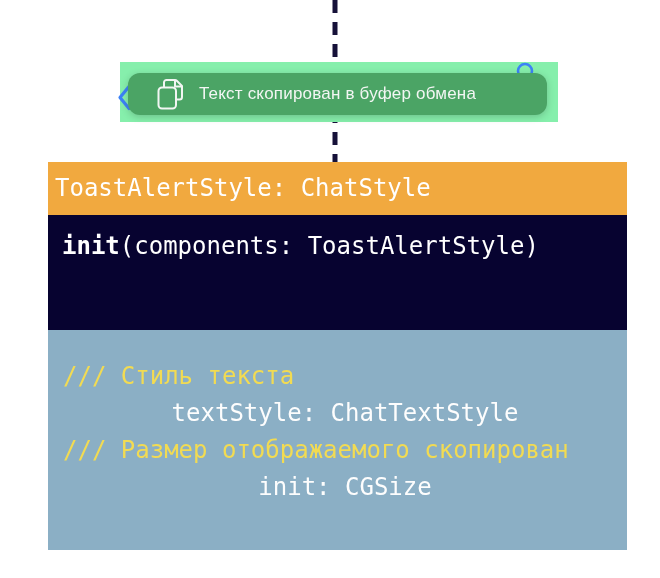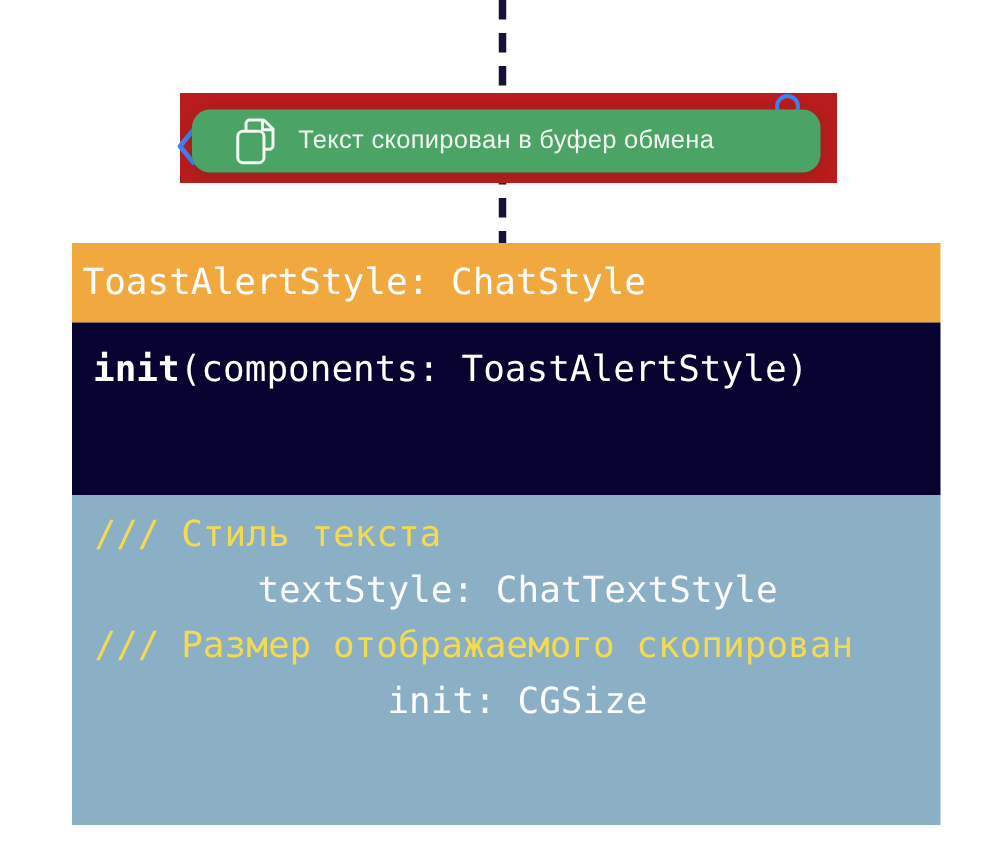--- a/index.html
+++ b/index.html
@@ -21,21 +21,21 @@
     height: 163px;
   }
 
   
   .strip {
     position: absolute;
     left: 120px;
     top: 62px;
     width: 438px;
     height: 60px;
-    background: #b91c1c;
+    background: #86efac;
   }
   .back-chevron {
     position: absolute;
     left: -3px;
     top: 22px;
   }
   .reload-circle {
     position: absolute;
     left: 396px;
     top: 0px;
@@ -94,21 +94,21 @@
     padding: 14px 0 0 14px;
     box-sizing: border-box;
     white-space: nowrap;
   }
   .card-init .kw { font-weight: bold; }
   .card-props {
     height: 220px;
     background: #8BAFC5;
     font-size: 24px;
     line-height: 37px;
-    padding: 8px 0 0 15px;
+    padding: 28px 0 0 15px;
     box-sizing: border-box;
     white-space: nowrap;
   }
   .line.comment { color: #F2DB52; }
   .line.code    { color: #FDFDFD; text-align: center; }
 </style>
 </head>
 <body>
 
 <div class="canvas">

